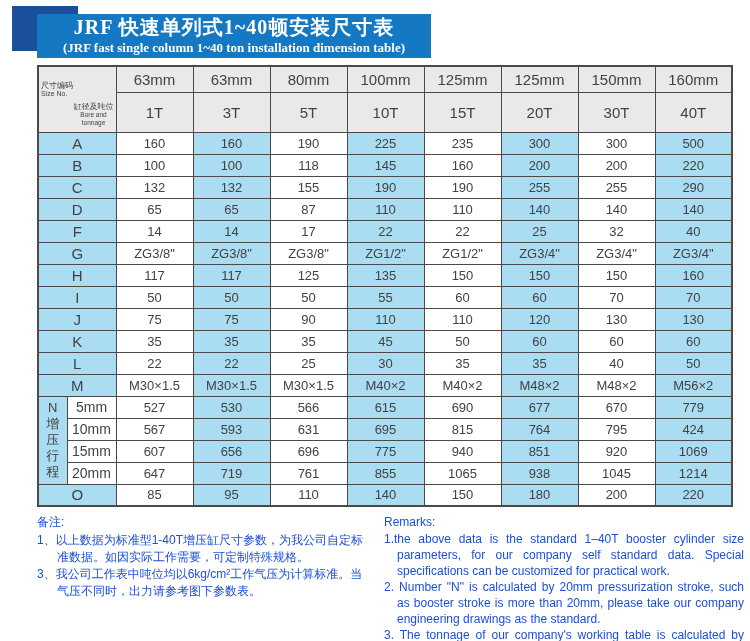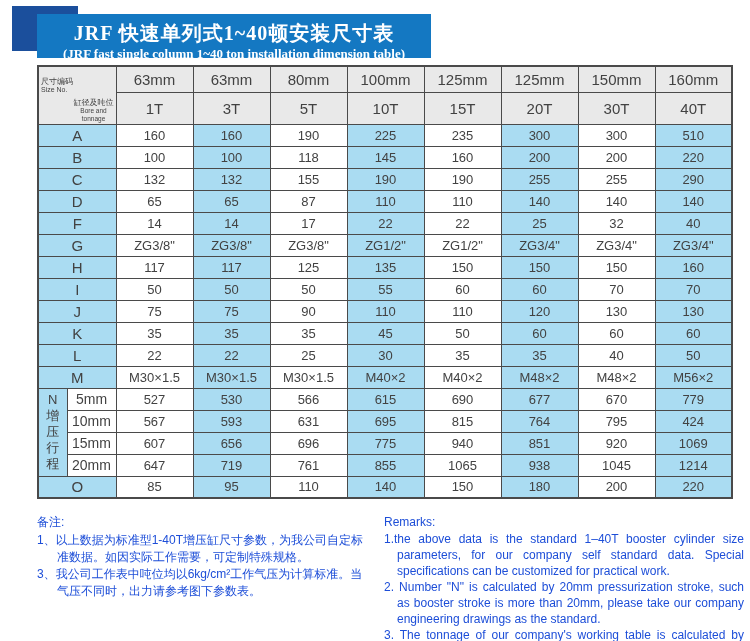--- a/index.html
+++ b/index.html
@@ -5,31 +5,31 @@
   html,body{margin:0;padding:0;background:#fff;}
   #page{position:relative;width:750px;height:641px;background:#fff;overflow:hidden;
         font-family:"Liberation Sans", sans-serif;}
 
   
   .banner-square{position:absolute;left:12px;top:6px;width:66px;height:45px;
                  background:var(--square);}
   .banner{position:absolute;left:37px;top:14px;width:394px;height:44px;
           background:var(--banner);color:#fff;text-align:center;
           font-family:"Liberation Serif", serif;font-weight:bold;}
-  .banner .t1{font-size:20px;line-height:26px;padding-top:6px;letter-spacing:1px;}
+  .banner .t1{font-size:20px;line-height:26px;padding-top:0;letter-spacing:1px;}
   .banner .t2{font-size:13px;line-height:15px;}
 
   
   .tablewrap{position:absolute;left:37px;top:65px;}
   table{border-collapse:collapse;table-layout:fixed;border:2px solid var(--border);}
   td{border:1px solid var(--border);text-align:center;vertical-align:middle;
      padding:0;overflow:hidden;color:var(--text);}
   tr{height:22px;}
   tr.bore-row{height:26px;}
-  tr.ton-row{height:32px;}
+  tr.ton-row{height:40px;}
   td.hdr{background:var(--hdrgray);font-size:15px;}
   td.lbl{background:var(--cellblue);font-size:15px;}
   td.sub{background:#fff;font-size:14px;}
   td.val{font-size:13px;}
   td.blue{background:var(--cellblue);}
   td.white{background:#fff;}
   td.nvert{background:var(--cellblue);font-size:13px;line-height:16px;padding:2px 0;}
 
   
   td.corner{background:var(--hdrgray);position:relative;padding:0;}
@@ -119,21 +119,21 @@
           </tr>
       <tr>
             <td class="lbl" colspan="2">A</td>
             <td class="val white">160</td>
             <td class="val blue">160</td>
             <td class="val white">190</td>
             <td class="val blue">225</td>
             <td class="val white">235</td>
             <td class="val blue">300</td>
             <td class="val white">300</td>
-            <td class="val blue">510</td>
+            <td class="val blue">500</td>
           </tr>
           <tr>
             <td class="lbl" colspan="2">B</td>
             <td class="val white">100</td>
             <td class="val blue">100</td>
             <td class="val white">118</td>
             <td class="val blue">145</td>
             <td class="val white">160</td>
             <td class="val blue">200</td>
             <td class="val white">200</td>

